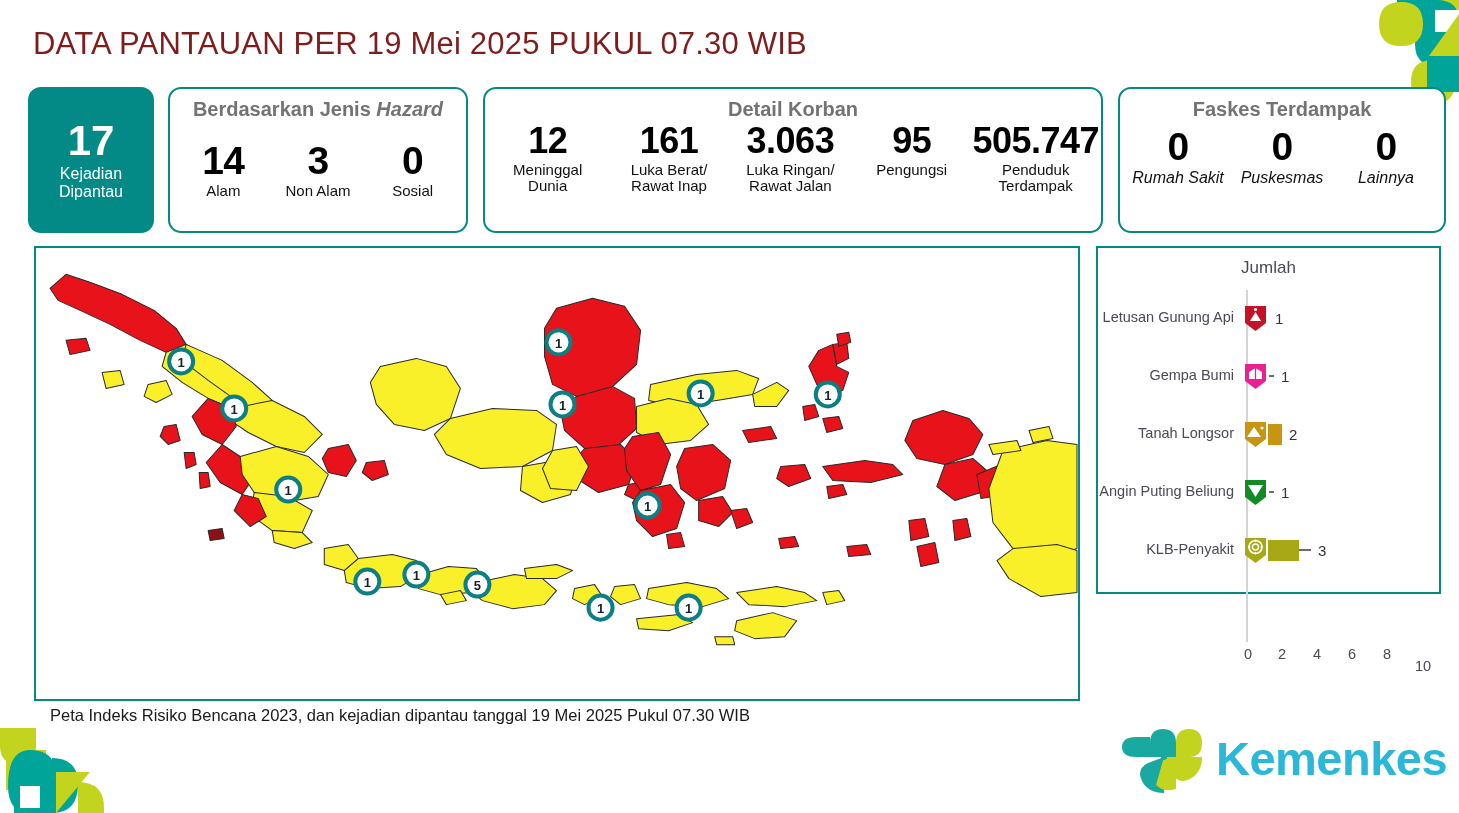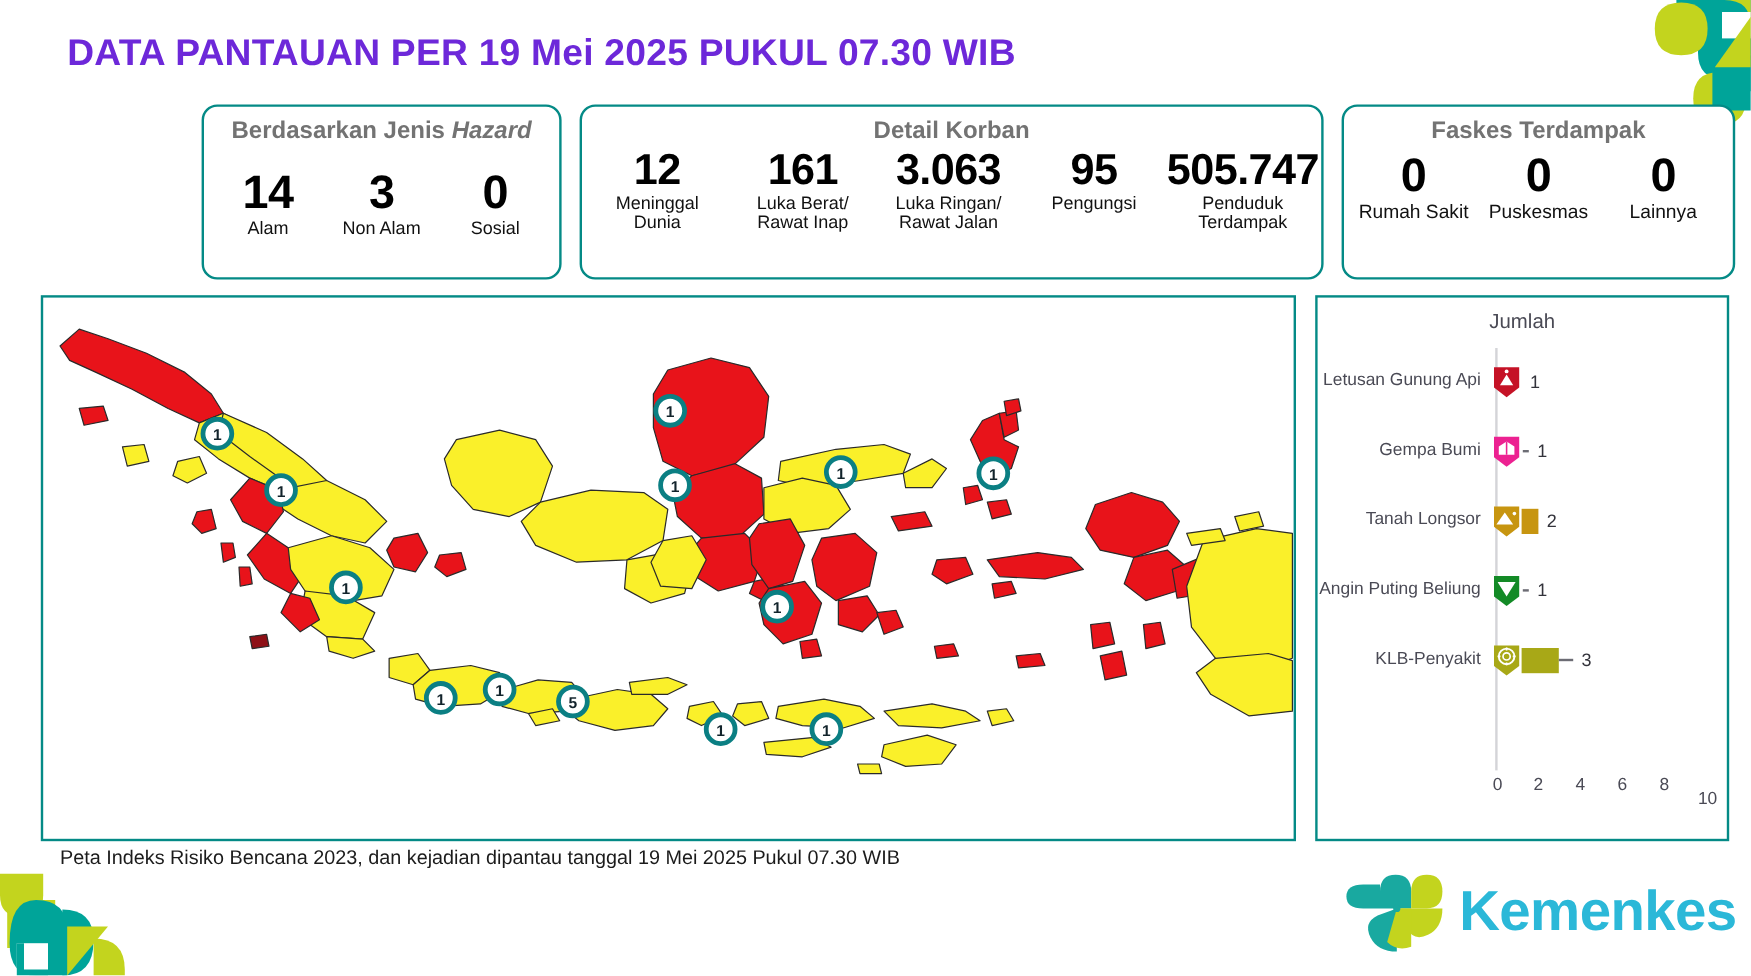--- a/index.html
+++ b/index.html
@@ -11,25 +11,24 @@
     position:relative;
   }
   
   .deco{position:absolute;pointer-events:none;}
   #deco-tr{right:0;top:0;width:120px;height:110px;}
   #deco-bl{left:0;bottom:0;width:130px;height:85px;}
 
   
   #page-title{
     position:absolute;left:33px;top:26px;
-    font-size:31px;font-weight:bold;
+    font-size:31px;font-weight:normal;
     letter-spacing:.2px;
-    color:#6d28d9;
+    color:#7f1d1d;
     white-space:nowrap;
-    margin-left:23px;
   }
 
   
   #stats-row{position:absolute;left:28px;top:87px;right:27px;height:146px;}
   .card{
     position:absolute;top:0;height:146px;
     border:2.5px solid #048A86;border-radius:13px;
     background:#ffffff;box-sizing:border-box;
   }
   .card-title{
@@ -55,40 +54,40 @@
   #card-hazard{left:140px;width:300px;}
   #card-korban{left:455px;width:620px;}
   #card-faskes{left:1090px;right:16px;width:auto;}
   #card-faskes{left:1090px;width:328px;}
 
   #card-korban .metrics{padding:0 2px;margin-top:2px;}
   #card-korban .metric .num{font-size:36px;}
   #card-korban .metric .lbl{font-size:15px;}
 
   #card-faskes .metrics{margin-top:6px;}
-  #card-faskes .metric .lbl{font-size:16px;}
+  #card-faskes .metric .lbl{font-size:16px;font-style:italic;}
 
   
   #map-panel{
     position:absolute;left:34px;top:246px;width:1046px;height:455px;
     border:2.5px solid #048A86;box-sizing:border-box;background:#fff;
   }
   #map-svg{position:absolute;left:0;top:0;width:100%;height:100%;}
   .marker-num{
     font-family:"Liberation Sans",sans-serif;font-size:13px;font-weight:bold;
     fill:#12232b;text-anchor:middle;dominant-baseline:central;
   }
   #map-caption{
     position:absolute;left:50px;top:706px;
     font-size:16.5px;color:#1b1b1b;white-space:nowrap;
   }
 
   
   #chart-panel{
-    position:absolute;left:1096px;top:246px;width:345px;height:455px;
+    position:absolute;left:1096px;top:246px;width:345px;height:348px;
     border:2.5px solid #048A86;box-sizing:border-box;background:#fff;
   }
   #chart-heading{
     text-align:center;font-size:17px;color:#4a4a55;margin-top:10px;
   }
   #chart-body{position:relative;margin:8px 0 0 0;height:392px;}
   .axis-line{position:absolute;left:148px;top:4px;width:1.5px;height:352px;background:#d4d4d8;}
   .brow{
     position:absolute;left:0;width:100%;height:56px;display:flex;align-items:center;
   }
@@ -142,20 +141,27 @@
   <path d="M78 54 Q104 54 104 80 L104 85 L78 85 Z" fill="#C3D41E"></path>
   <path d="M56 44 L90 44 L56 85 Z" fill="#C3D41E"></path>
   <rect x="14" y="58" width="26" height="27" fill="#ffffff"></rect>
   <path d="M14 58 L14 85 L40 85 L40 80 L20 80 L20 58 Z" fill="#00A499"></path>
 </svg>
 
 <div id="page-title">DATA PANTAUAN PER 19 Mei 2025 PUKUL 07.30 WIB</div>
 
 <div id="stats-row">
 
+  <div class="card" id="card-kejadian">
+    <div class="num">17</div>
+    <div class="lbl">
+      <span>Kejadian</span><br>
+      <span>Dipantau</span>
+    </div>
+  </div>
 
   <div class="card" id="card-hazard">
     <div class="card-title"><span>Berdasarkan Jenis </span><i>Hazard</i></div>
     <div class="metrics">
       <div class="metric">
         <div class="num">14</div>
         <div class="lbl">Alam</div>
       </div>
       <div class="metric">
         <div class="num">3</div>

